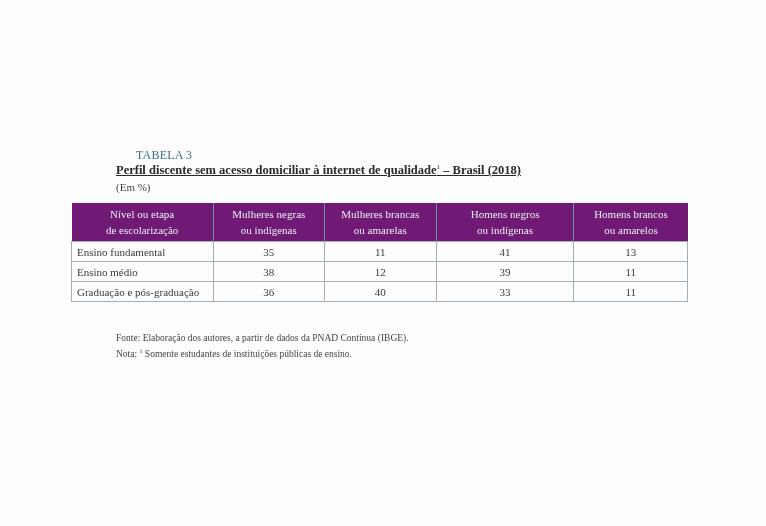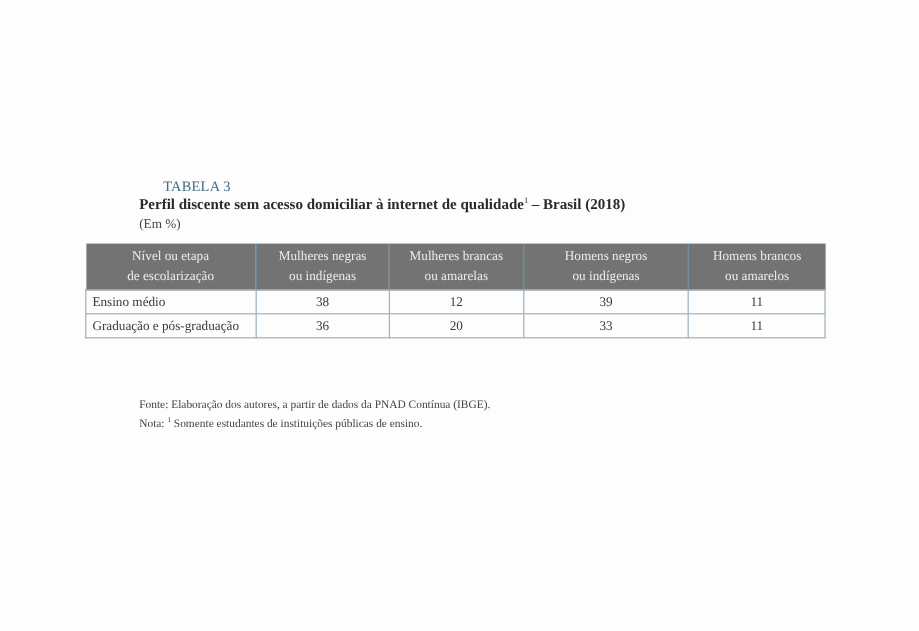--- a/index.html
+++ b/index.html
@@ -14,35 +14,36 @@
     .table-label {
       position: absolute; left: 116px; top: 148px;
       font-size: 12px; letter-spacing: 0.2px;
       color: #3f6d86;
       margin-left: 20px;
     }
     .table-title {
       position: absolute; left: 116px; top: 163px;
       font-size: 12.5px; font-weight: bold; color: #2a2a2a;
       white-space: nowrap;
+      text-decoration: underline;
     }
     .table-title sup { font-size: 7px; font-weight: normal; vertical-align: super; }
     .table-unit {
       position: absolute; left: 116px; top: 181px;
       font-size: 11px; color: #444;
     }
     table.data {
       position: absolute; left: 71px; top: 203px;
       border-collapse: collapse;
       width: 617px;
       font-size: 11px;
       color: #3a3a3a;
     }
     table.data th {
-      background: #737373;
+      background: #701a75;
       color: #e7eef3;
       font-weight: normal;
       height: 38px;
       padding: 0 4px;
       line-height: 16px;
       border-left: 1px solid #6d8fa8;
       text-align: center;
     }
     table.data th:first-child { border-left: none; }
     table.data td {
@@ -75,30 +76,37 @@
     <tr>
       <th class="col0"><span>Nível ou etapa</span><br><span>de escolarização</span></th>
       <th class="col1"><span>Mulheres negras</span><br><span>ou indígenas</span></th>
       <th class="col2"><span>Mulheres brancas</span><br><span>ou amarelas</span></th>
       <th class="col3"><span>Homens negros</span><br><span>ou indígenas</span></th>
       <th class="col4"><span>Homens brancos</span><br><span>ou amarelos</span></th>
     </tr>
   </thead>
   <tbody>
     <tr>
+      <td class="rowlabel">Ensino fundamental</td>
+      <td>35</td>
+      <td>11</td>
+      <td>41</td>
+      <td>13</td>
+    </tr>
+    <tr>
       <td class="rowlabel">Ensino médio</td>
       <td>38</td>
       <td>12</td>
       <td>39</td>
       <td>11</td>
     </tr>
     <tr>
       <td class="rowlabel">Graduação e pós-graduação</td>
       <td>36</td>
-      <td>20</td>
+      <td>40</td>
       <td>33</td>
       <td>11</td>
     </tr>
   </tbody>
 </table>
 
 <div class="notes">
   <div>Fonte: Elaboração dos autores, a partir de dados da PNAD Contínua (IBGE).</div>
   <div><span>Nota: </span><sup>1</sup><span> Somente estudantes de instituições públicas de ensino.</span></div>
 </div>

